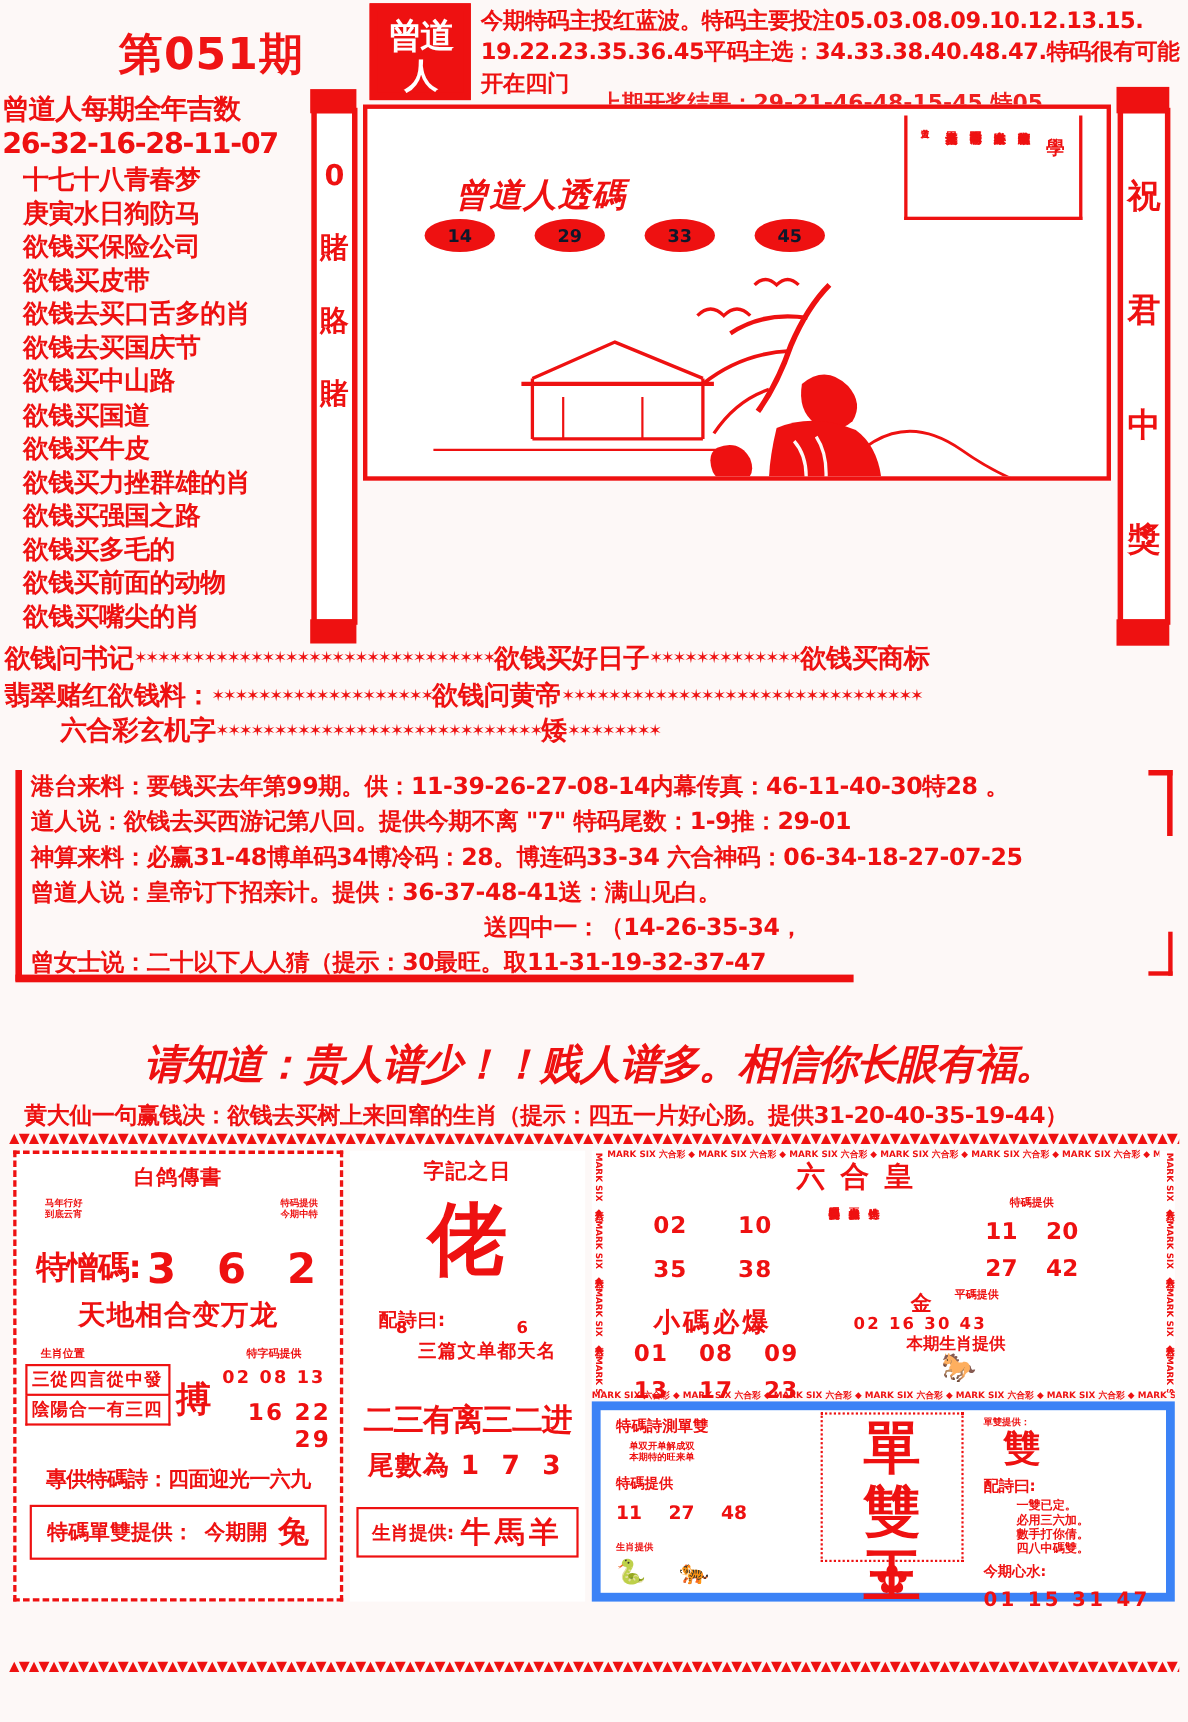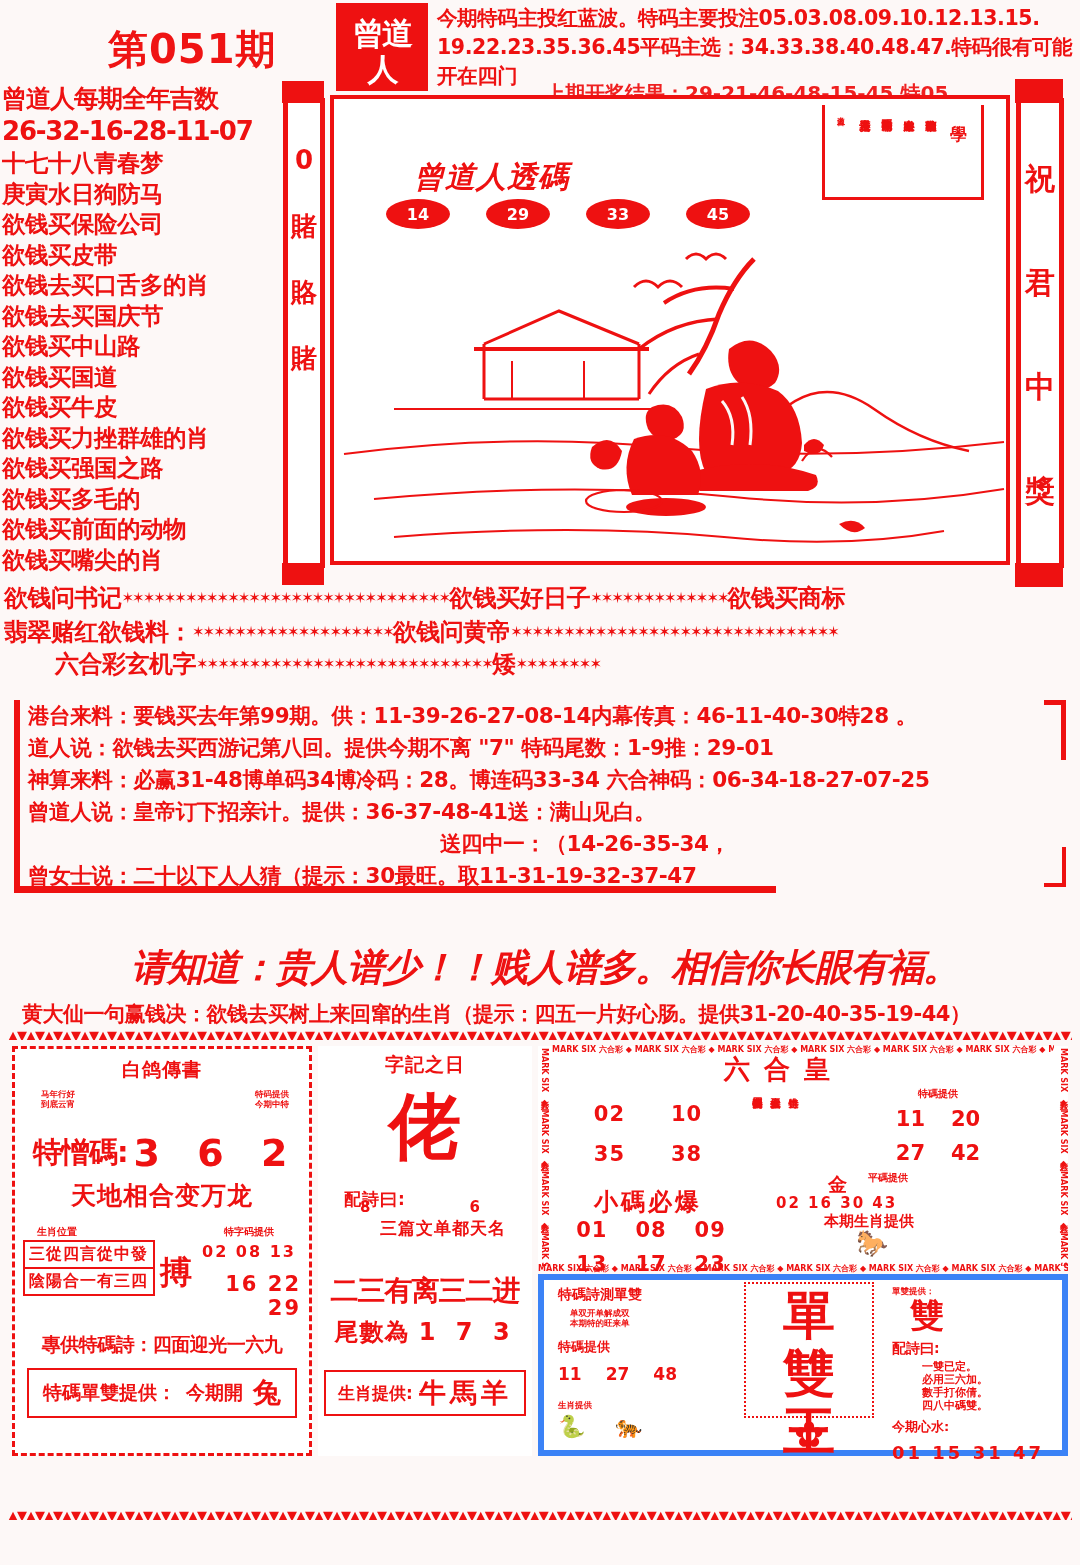--- a/index.html
+++ b/index.html
@@ -49,21 +49,21 @@
   .sb-title {
     font-size: 25px; font-weight: bold; line-height: 33px;
     letter-spacing: -1px; white-space: nowrap;
   }
   .sb-nums {
     font-size: 26px; font-weight: bold; line-height: 33px;
     letter-spacing: -1.2px; white-space: nowrap;
   }
   .sb-line {
     font-size: 23.5px; font-weight: bold; line-height: 30.5px;
-    letter-spacing: -0.5px; white-space: nowrap;
+    letter-spacing: -0.5px; white-space: nowrap; margin-left: 19px;
   }
 
   
   .vbanner-left {
     position: absolute; left: 283px; top: 98px;
     width: 42px; height: 470px;
     border: 5px solid #ee1111;
     background: #fff;
   }
   .vbanner-left:before {
@@ -76,34 +76,34 @@
   }
   .vbanner-left .vtxt {
     position:absolute; left:0; top:24px; width:32px;
     font-size: 26px; font-weight: bold; line-height: 66px;
     text-align:center;
   }
 
   
   .art-frame {
     position: absolute; left: 330px; top: 95px;
-    width: 680px; height: 470px;
+    width: 680px; height: 342px;
     border: 4px solid #ee1111;
     background: #fff;
     overflow: hidden;
   }
   .art-title {
     position:absolute; left: 80px; top: 58px;
     font-size: 30px; font-weight: bold; font-style: italic;
     letter-spacing: 1px;
   }
   .ovals { position:absolute; left: 52px; top: 100px; display:flex; gap: 36px; }
   .oval {
     width: 64px; height: 30px; background:#ee1111; border-radius: 50%;
-    color:#ffffff; font-size:16px; font-weight:bold;
+    color:#0f172a; font-size:16px; font-weight:bold;
     display:flex; align-items:center; justify-content:center;
   }
   .prov-box {
     position:absolute; right: 22px; top: 6px;
     border: 3px solid #ee1111; border-top: none;
     padding: 6px 10px 4px 10px;
     display:flex; flex-direction: row-reverse; gap: 12px; align-items:flex-start;
   }
   .prov-col {
     writing-mode: vertical-rl; text-orientation: upright;
@@ -507,21 +507,21 @@
 
       <div style="position:absolute; left:290px; top:126px; font-size:19px; font-weight:bold;">金</div>
       <div class="tiny" style="position:absolute; left:330px; top:126px;">平碼提供</div>
       <div style="position:absolute; left:238px; top:148px; font-size:15px; font-weight:bold; letter-spacing:2px;">02 16 30 43</div>
       <div class="tiny" style="position:absolute; left:286px; top:170px; font-size:15px;">本期生肖提供</div>
       <div class="zodiac" style="position:absolute; left:318px; top:182px;">🐎</div>
 
       <div class="mk-strip" style="left:0; bottom:-6px; width:530px;" id="mk-bot">MARK SIX 六合彩 ◆ MARK SIX 六合彩 ◆ MARK SIX 六合彩 ◆ MARK SIX 六合彩 ◆ MARK SIX 六合彩 ◆ MARK SIX 六合彩 ◆ MARK SIX 六合彩 ◆ MARK SIX 六合彩 ◆ MARK SIX 六合彩 ◆ MARK SIX 六合彩 ◆ MARK SIX 六合彩 ◆ MARK SIX 六合彩 ◆ MARK SIX 六合彩 ◆ MARK SIX 六合彩 ◆ </div>
     </div>
 
-    <div class="bpanel bp-br" style="border:6px solid #3b82f6;">
+    <div class="bpanel bp-br" style="border:8px solid #3b82f6;">
 
       <div style="position:absolute; left:14px; top:6px; width:170px;">
         <div style="font-size:14px; font-weight:bold;">特碼詩測單雙</div>
         <div class="micro" style="margin-top:4px; padding-left:12px;">单双开单解成双</div>
         <div class="micro" style="padding-left:12px;">本期特的旺来单</div>
         <div style="font-size:13px; font-weight:bold; margin-top:10px;">特碼提供</div>
         <div style="display:flex; gap:24px; margin-top:8px; font-size:17px; font-weight:bold;" id="br-tema-nums">
             <span>11</span>
             <span>27</span>
             <span>48</span>

